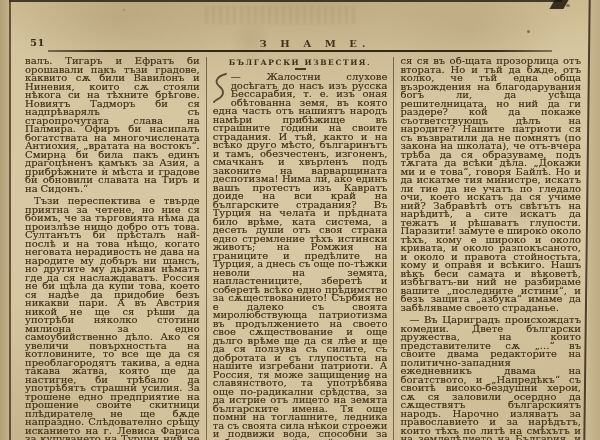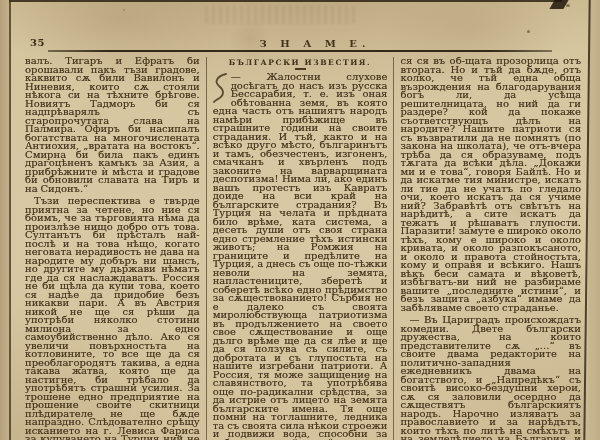--- a/index.html
+++ b/index.html
@@ -105,21 +105,21 @@
   <div class="speck" style="left:123px;top:9px;width:2px;height:2px;opacity:.5;"></div>
   <div class="speck" style="left:566px;top:4px;width:4px;height:3px;"></div>
 
   <div class="edge-top"></div>
   <div class="edge-top-wedge"></div>
   <div class="edge-left-strip"></div>
   <div class="edge-left-line"></div>
   <div class="edge-right-strip"></div>
   <div class="edge-right-line"></div>
 
-  <div class="page-number">35</div>
+  <div class="page-number">51</div>
   <div class="masthead">З Н А М Е.</div>
   <div class="masthead-rule"></div>
 
   <div class="columns">
 
     <div class="col col1">
       <p class="body">валъ. Тигаръ и Ефратъ би орошавали пакъ тъзи градове, каквито сѫ били Вавилонъ и Ниневия, които сѫ стояли нѣкога си на тѣхните брѣгове. Новиятъ Тадморъ би ся надпрѣварялъ съ старопрочутата слава на Палмира. Офиръ би насипалъ богатствата на многочислената Антиохия, „вратата на востокъ“. Смирна би била пакъ единъ драгоцѣненъ камъкъ за Азия, а прибрѣжните ѝ мѣста и градове би обновили славата на Тиръ и на Сидонъ.“</p>
       <p class="body indent">Тъзи переспектива е твърде приятна за четене, но ние ся боимъ, че за търговията нѣма да произлѣзе нищо добро отъ това. Султанътъ би прѣсталъ най-послѣ и на това нѣщо, когато неговата нерадивость не дава на народите му добъръ ни шансъ, но другите му дьржави нѣматъ где да ся наслаждаватъ. Россия не би щѣла да купи това, което ся надѣе да придобие безъ никакви пари. А въ Австрия никой не ще ся рѣши да употрѣби няколко стотини милиона за едно самоубийственно дѣло. Ако ся увеличи повърхностьта на котловините, то все ще да ся преоблагородятъ такива, а една такава жатва, която ще да настигне, би трѣбало да употрѣбятъ страшни усилия. За трошене едно предприятие на прошение своите скитници плѣдирателе не ще бѫде напраздно. Слѣдователно срѣщу исканието на г. Левиса Фариса за купуването на Турция ний не можеме да земеме за убийство, но възражението е голѣмо, колкото и разположението на Англия и за направлението, което британската политика е взела относително восточнитѣ работи.“</p>
       <h3 class="sec">БЪЛГАРСКИ ИЗВЕСТИЯ.</h3>
       <div class="dash"></div>

